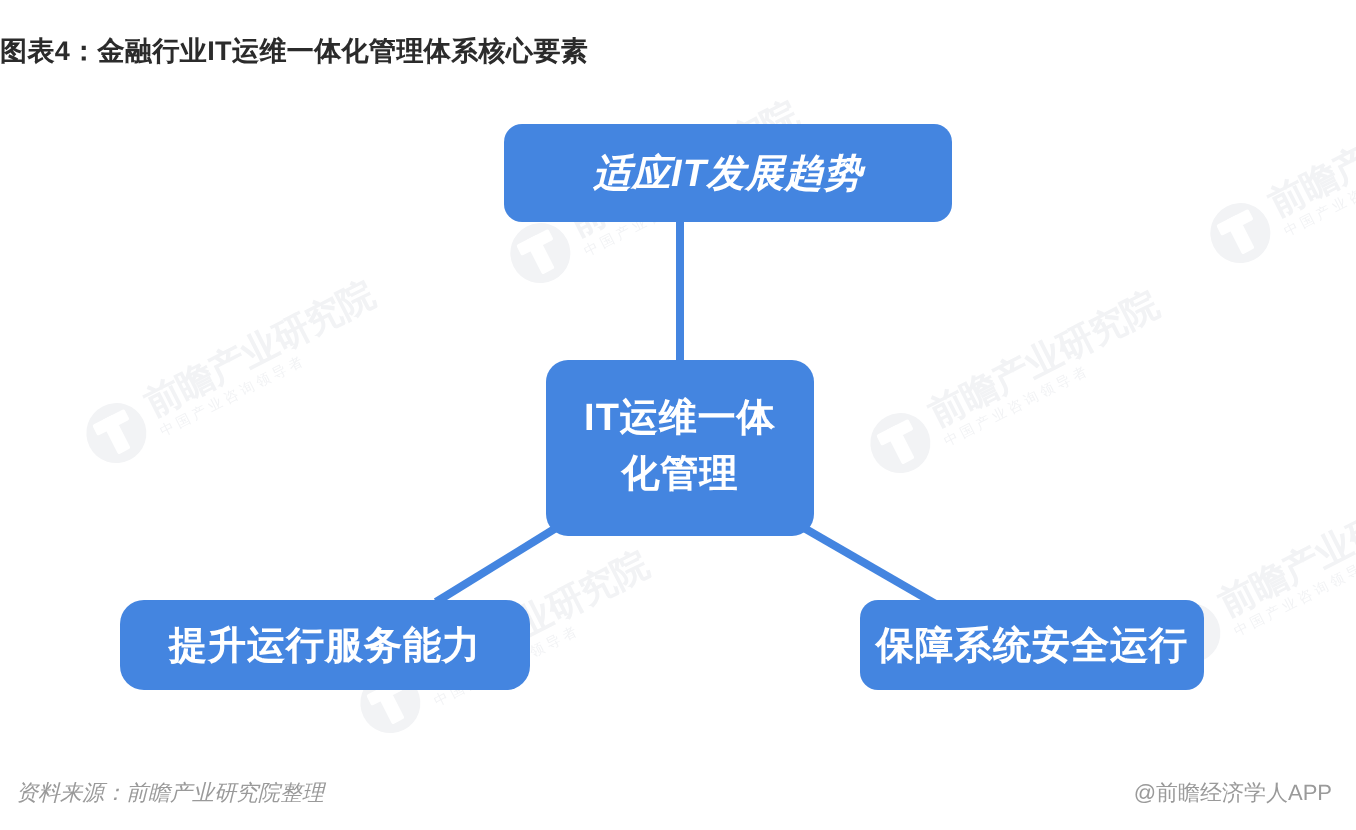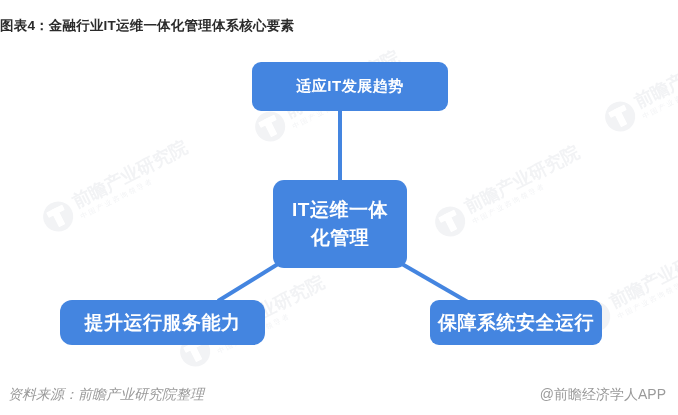--- a/index.html
+++ b/index.html
@@ -121,23 +121,24 @@
     display: flex;
     align-items: center;
     justify-content: center;
     text-align: center;
     z-index: 4;
     letter-spacing: 0.5px;
   }
   #node-top {
     left: 252px;
     top: 62px;
-    width: 196px;
+    width: 224px;
     height: 49px;
-    font-size: 15px;
+    font-size: 19px;
+    font-style: italic;
   }
   #node-center {
     left: 273px;
     top: 180px;
     width: 134px;
     height: 88px;
     font-size: 19px;
     line-height: 1.45;
     border-radius: 11px;
     padding: 0 10px;
@@ -155,21 +156,21 @@
     top: 300px;
     width: 172px;
     height: 45px;
     font-size: 19px;
   }
 
   
   .footer {
     position: absolute;
     bottom: 11px;
-    font-size: 14px;
+    font-size: 11px;
     color: #9a9a9a;
     z-index: 5;
     margin-top: 44px;
   }
   #footer-source {
     left: 8px;
     font-style: italic;
   }
   #footer-brand {
     right: 12px;

